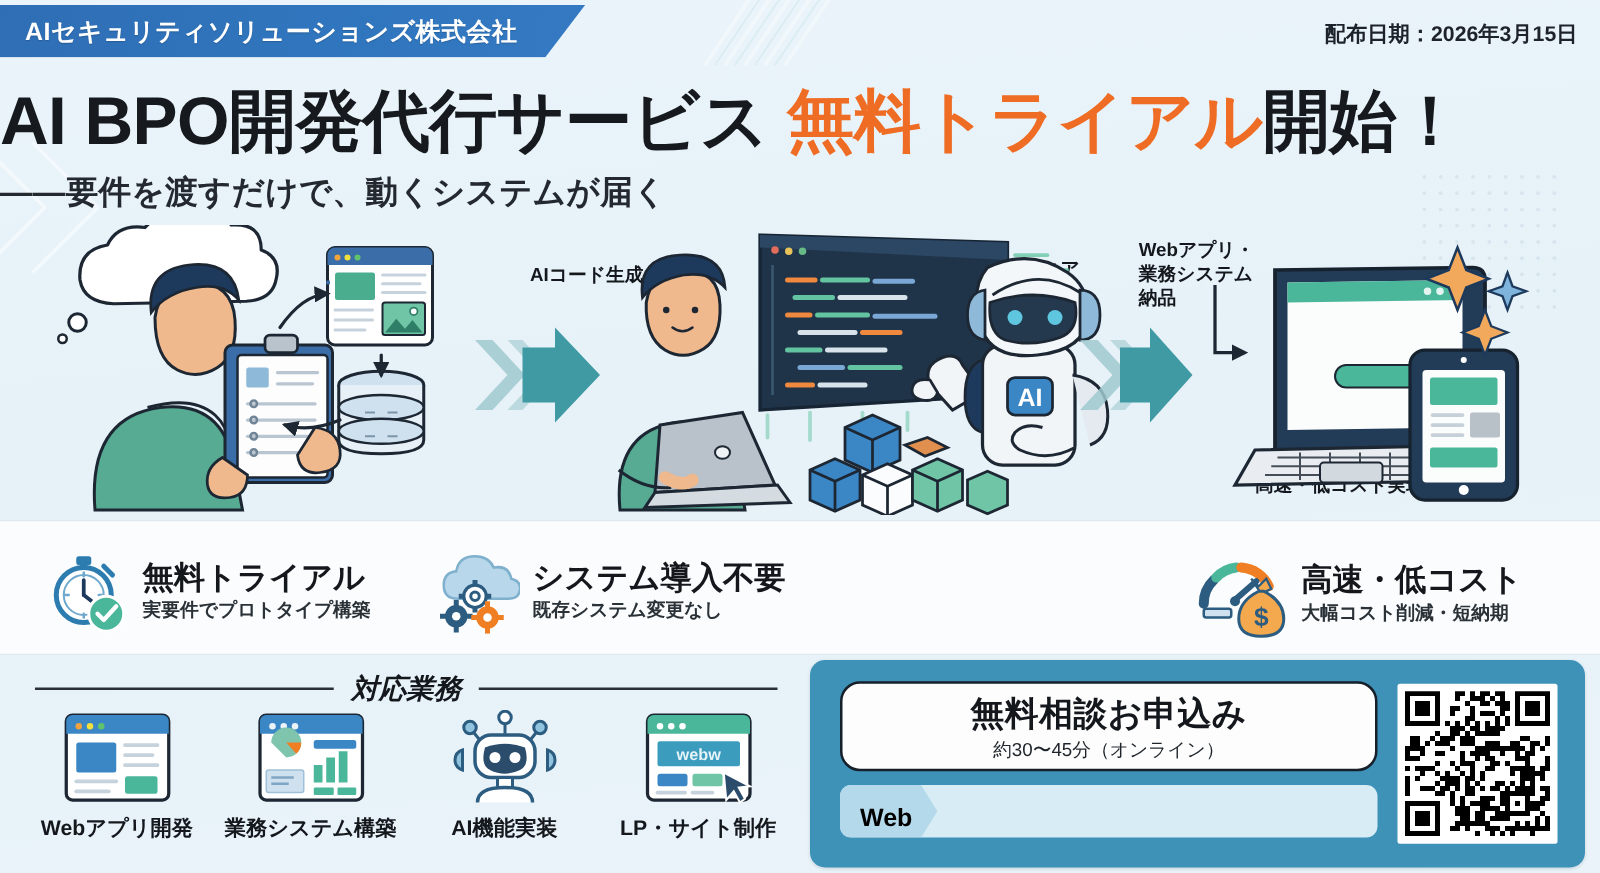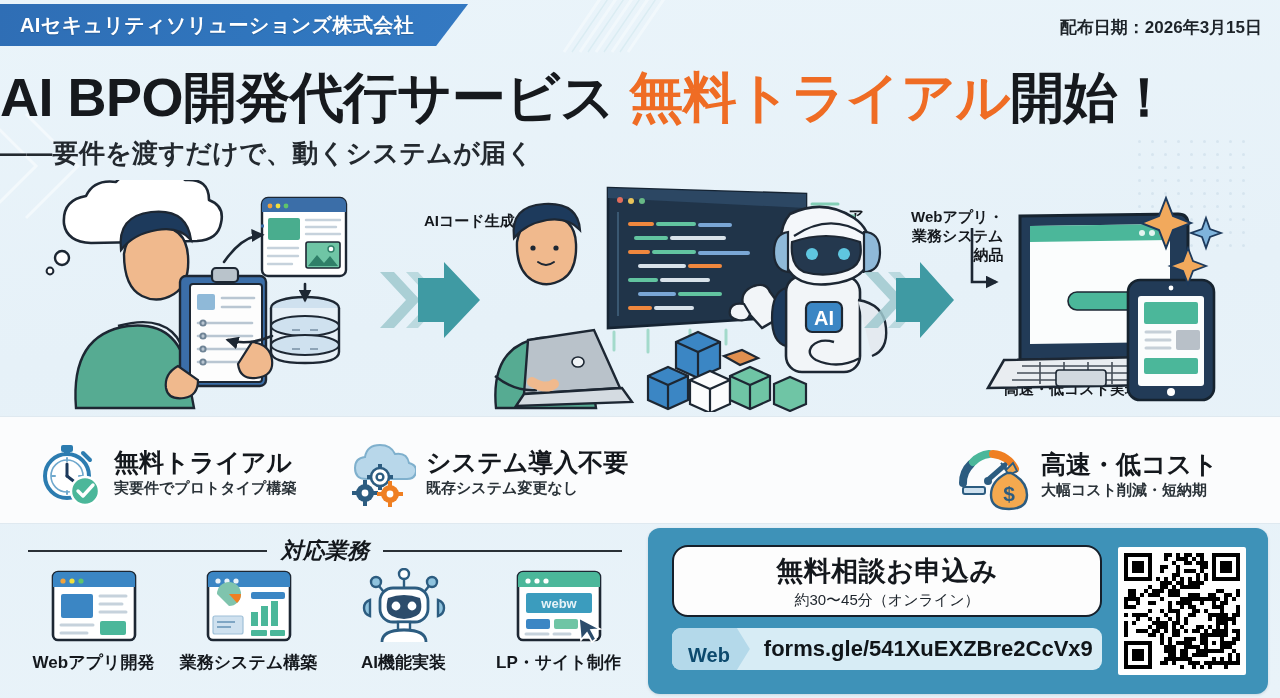--- a/index.html
+++ b/index.html
@@ -59,21 +59,21 @@
     font-size:26px; font-weight:bold; color:#23292f; letter-spacing:.3px; white-space:nowrap;
   }
 
   
   .illus { position:absolute; left:0; top:180px; width:1280px; height:232px; z-index:4; }
   .illus-label {
     position:absolute; font-weight:bold; color:#14181d; line-height:1.25; white-space:nowrap;
   }
   .lbl-aicode { left:424px; top:212px; font-size:15px; }
   .lbl-review { left:757px; top:207px; font-size:15px; text-align:left; }
-  .lbl-deliver { left:911px; top:208px; font-size:15px; text-align:right; }
+  .lbl-deliver { left:911px; top:192px; font-size:15px; text-align:left; }
   .lbl-fastcheap { left:1004px; top:380px; font-size:15px; }
   .bubble-text {
     position:absolute; left:70px; top:204px; font-size:19px; font-weight:bold; color:#14181d;
     white-space:nowrap; z-index:3;
   }
   .screen-text {
     position:absolute; left:1022px; top:258px; font-size:20px; font-weight:bold; color:#15191e;
     white-space:nowrap; z-index:3;
   }
 
@@ -118,21 +118,21 @@
   }
   .cta-btn-main { font-size:27px; font-weight:bold; color:#14181d; letter-spacing:.5px; white-space:nowrap; }
   .cta-btn-sub { font-size:15px; font-weight:normal; color:#1d242b; margin-top:2px; white-space:nowrap; }
   .cta-url {
     position:absolute; left:24px; top:100px; width:430px; height:42px;
     background:#d7ecf5; border-radius:9px; display:flex; align-items:center; overflow:hidden;
   }
   .cta-url .tag {
     position:relative; flex:0 0 auto; height:42px; padding:12px 20px 0 16px;
     background:#b4d9ea; display:flex; align-items:center;
-    font-size:20px; font-weight:bold; color:#0c4a6e;
+    font-size:20px; font-weight:bold; color:#000000;
     clip-path:polygon(0 0, calc(100% - 13px) 0, 100% 50%, calc(100% - 13px) 100%, 0 100%);
   }
   .cta-url .addr {
     flex:1 1 auto; padding-left:14px;
     font-size:22px; font-weight:bold; color:#101519; white-space:nowrap;
   }
   .qr {
     position:absolute; right:22px; top:19px; width:128px; height:128px;
     background:#ffffff; padding:6px; border-radius:2px;
   }
@@ -698,21 +698,20 @@
       </div>
     </div>
 
     <div class="cta">
       <div class="cta-btn">
         <div class="cta-btn-main">無料相談お申込み</div>
         <div class="cta-btn-sub">約30〜45分（オンライン）</div>
       </div>
       <div class="cta-url">
         <div class="tag">Web</div>
-        <div class="addr">forms.gle/541XuEXZBre2CcVx9</div>
       </div>
       <div class="qr">
         <svg viewBox="0 0 29 29" shape-rendering="crispEdges">
           <rect width="29" height="29" fill="#ffffff"></rect>
           <g fill="#000000" id="qrcells">
               <rect x="0" y="0" width="1" height="1"></rect>
               <rect x="1" y="0" width="1" height="1"></rect>
               <rect x="2" y="0" width="1" height="1"></rect>
               <rect x="3" y="0" width="1" height="1"></rect>
               <rect x="4" y="0" width="1" height="1"></rect>

